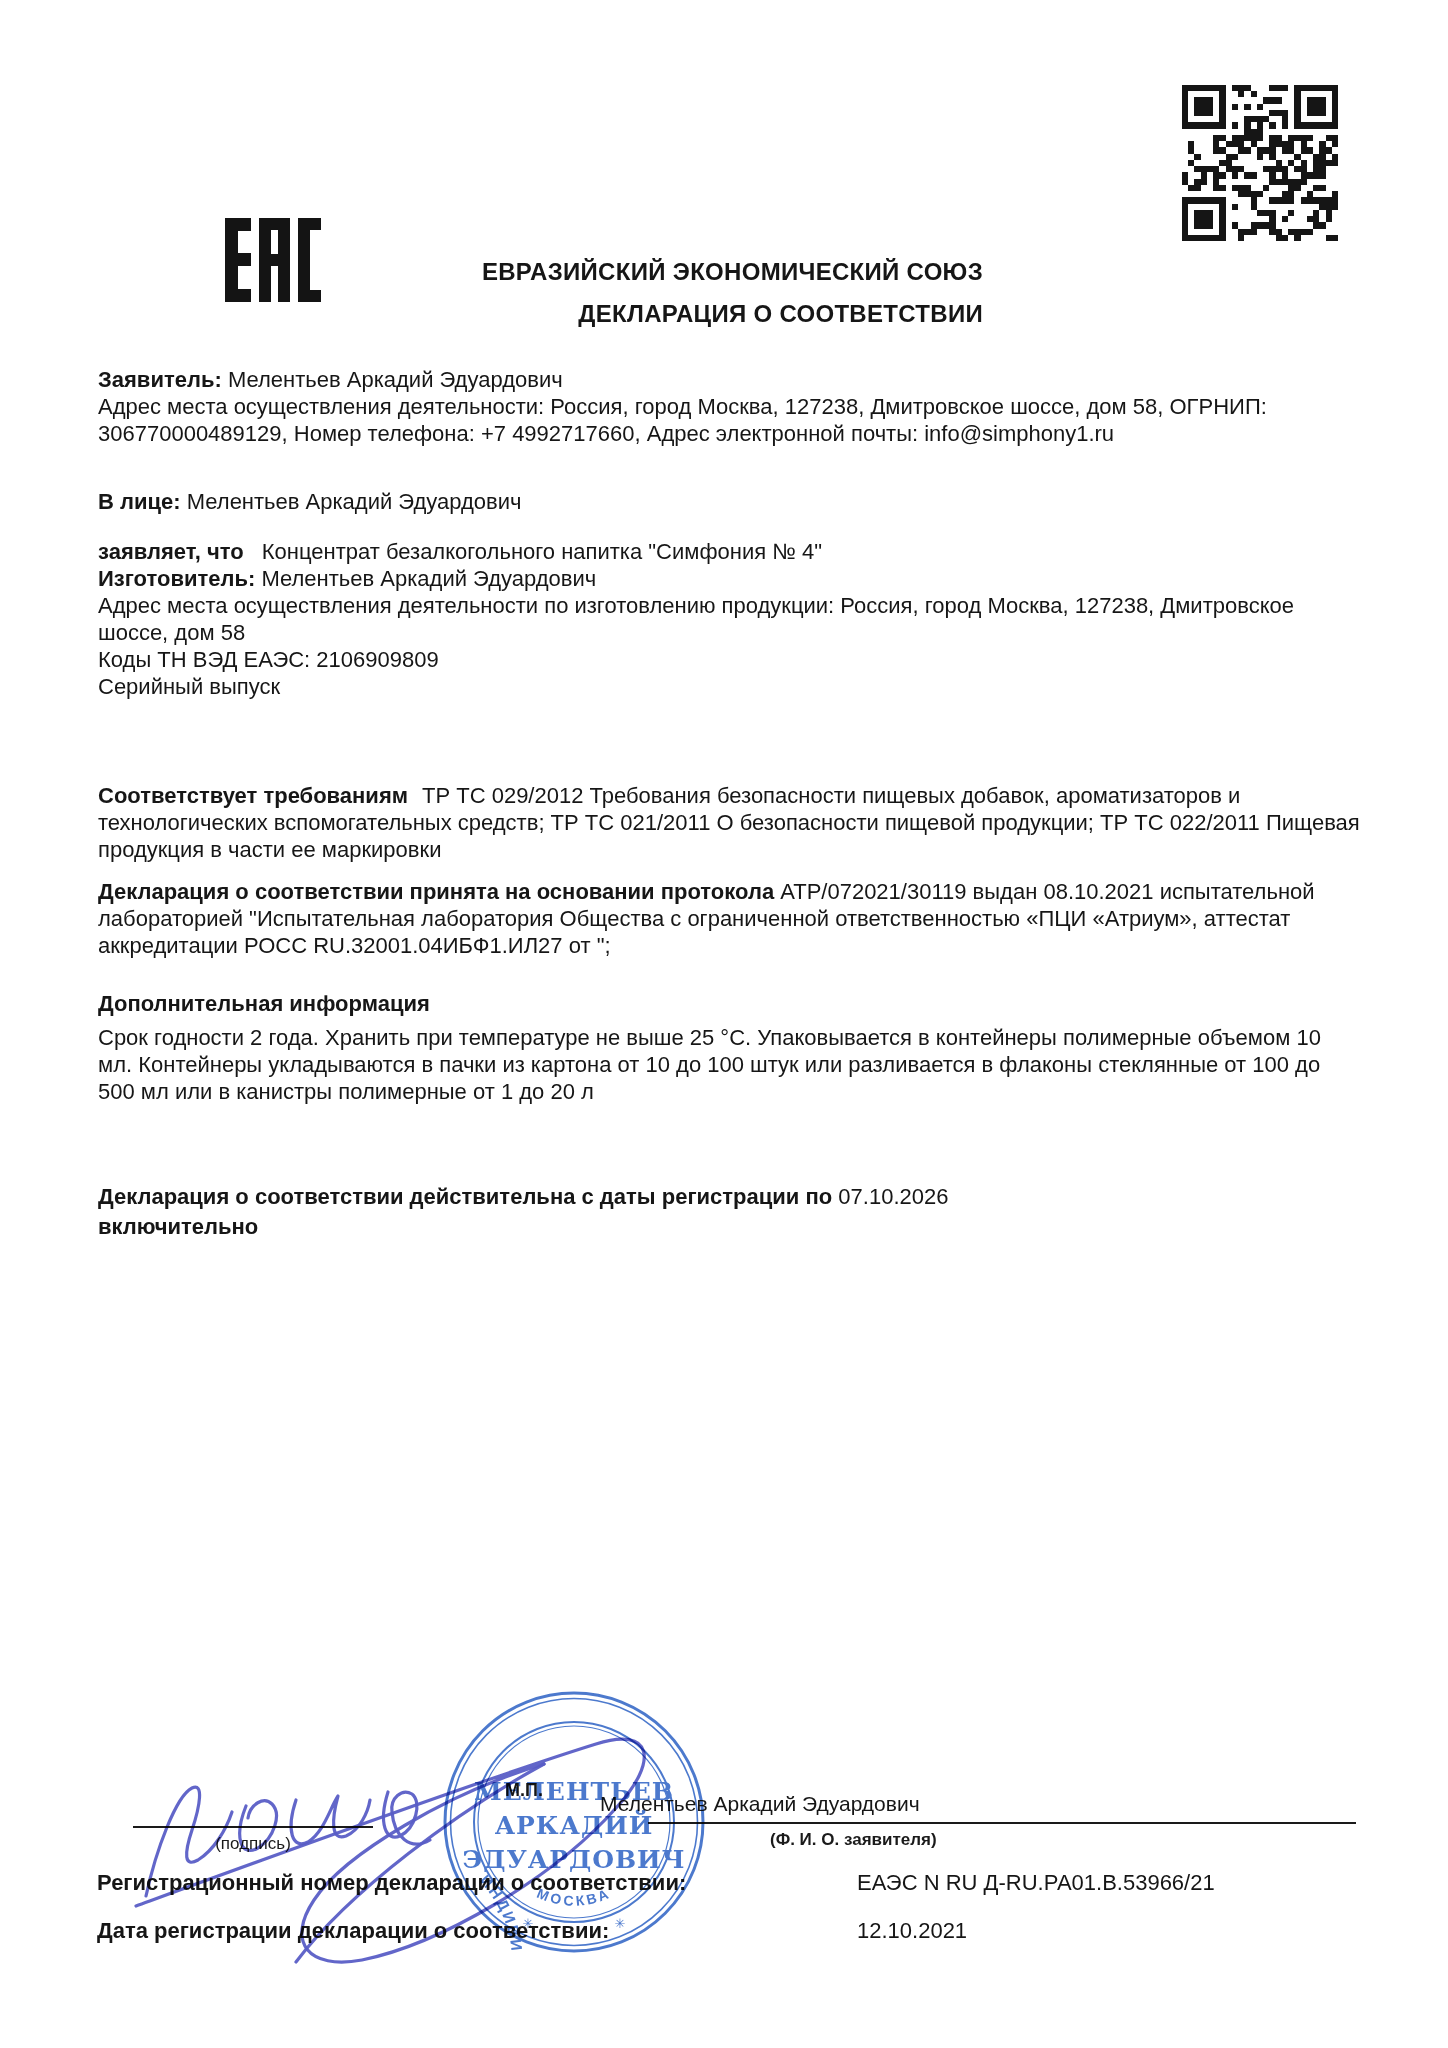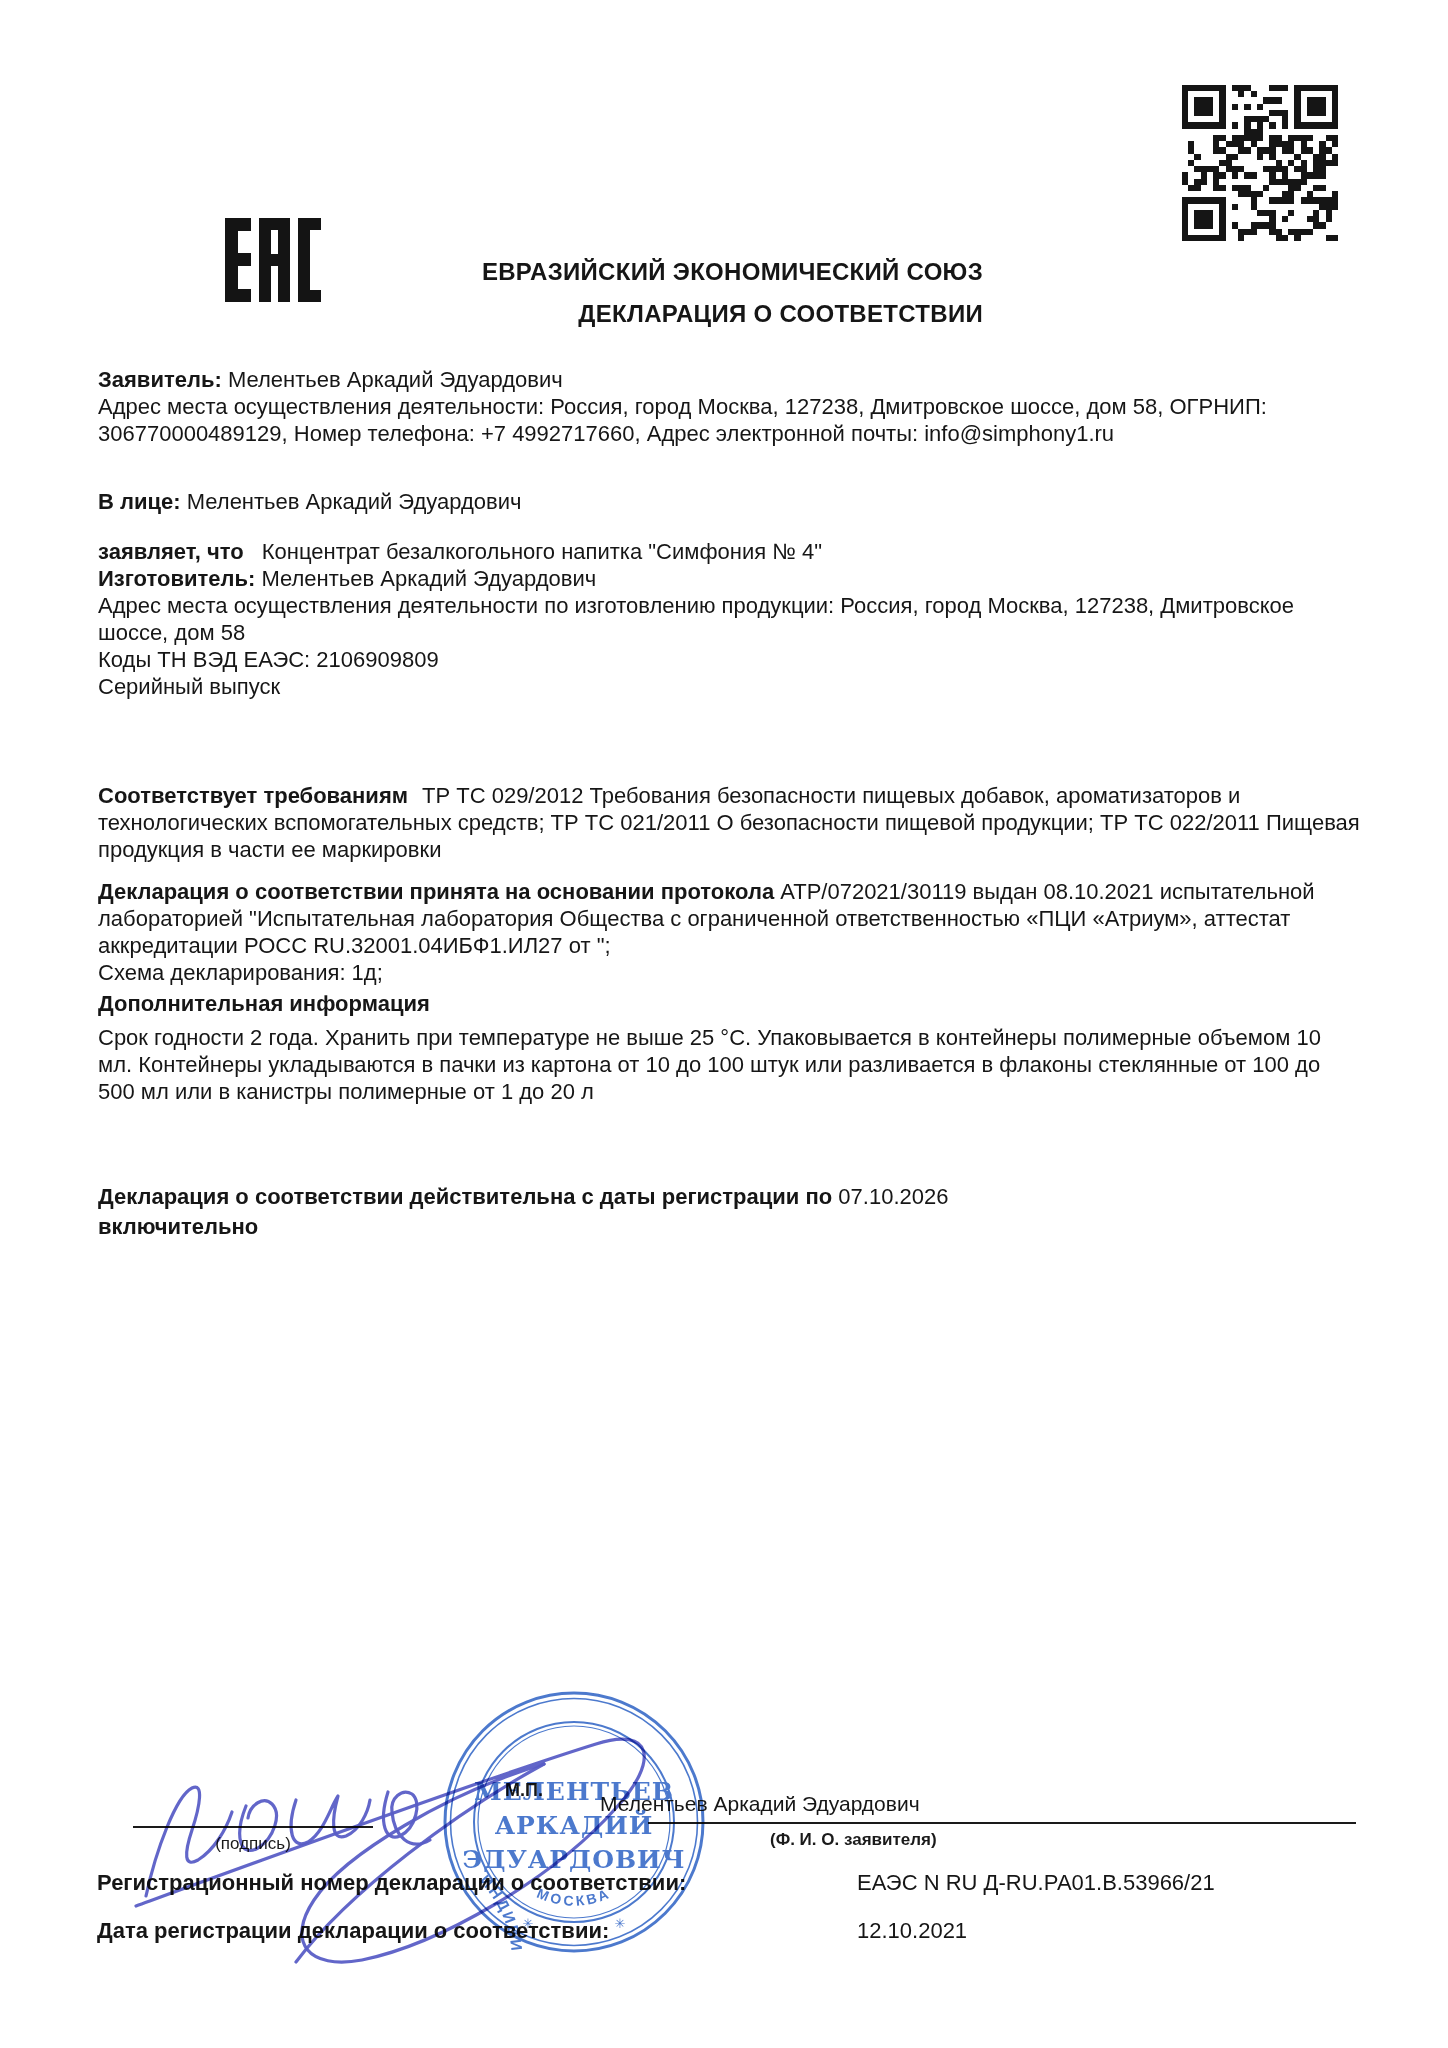--- a/index.html
+++ b/index.html
@@ -382,21 +382,20 @@
     <div>Коды ТН ВЭД ЕАЭС: 2106909809</div>
     <div>Серийный выпуск</div>
   </div>
 
   <div class="g g4">
     <div><b>Соответствует требованиям</b><span class="gap2">ТР ТС 029/2012 Требования безопасности пищевых добавок, ароматизаторов и технологических вспомогательных средств; ТР ТС 021/2011 О безопасности пищевой продукции; ТР ТС 022/2011 Пищевая продукция в части ее маркировки</span></div>
   </div>
 
   <div class="g g5">
     <div><b>Декларация о соответствии принята на основании протокола</b> <span>АТР/072021/30119 выдан 08.10.2021  испытательной лабораторией "Испытательная лаборатория Общества с ограниченной ответственностью «ПЦИ «Атриум», аттестат аккредитации РОСС RU.32001.04ИБФ1.ИЛ27 от ";</span></div>
-    <div>Схема декларирования: 1д;</div>
   </div>
 
   <div class="g g6">
     <div class="bold-head">Дополнительная информация</div>
     <div>Срок годности 2 года. Хранить при температуре не выше 25 °С. Упаковывается в контейнеры полимерные объемом 10 мл. Контейнеры укладываются в пачки из картона от 10 до 100 штук или разливается в флаконы стеклянные от 100 до 500 мл или в канистры полимерные от 1 до 20 л</div>
   </div>
 
   <div class="g g7">
     <b>Декларация о соответствии действительна с даты регистрации по</b> <span>07.10.2026</span><br>
     <b>включительно</b>

